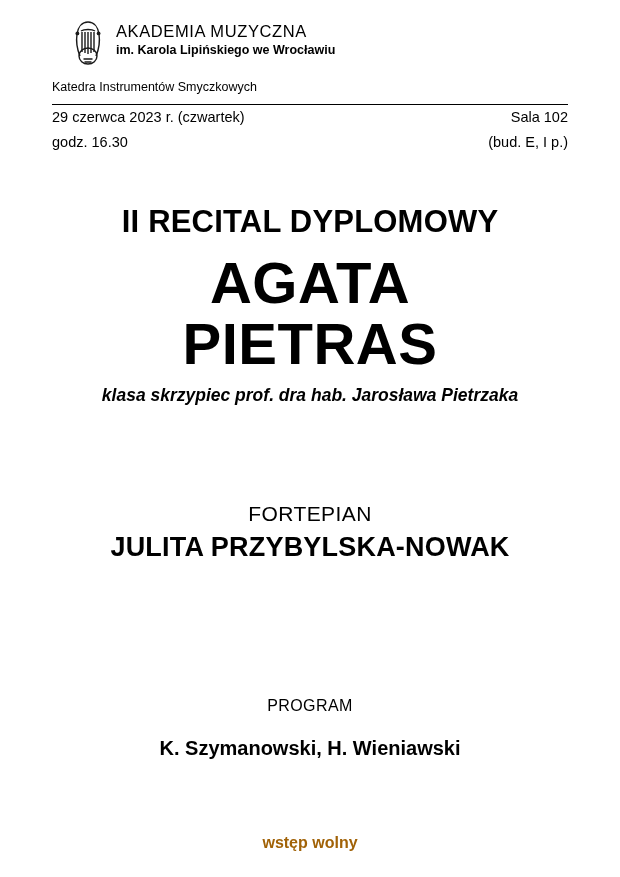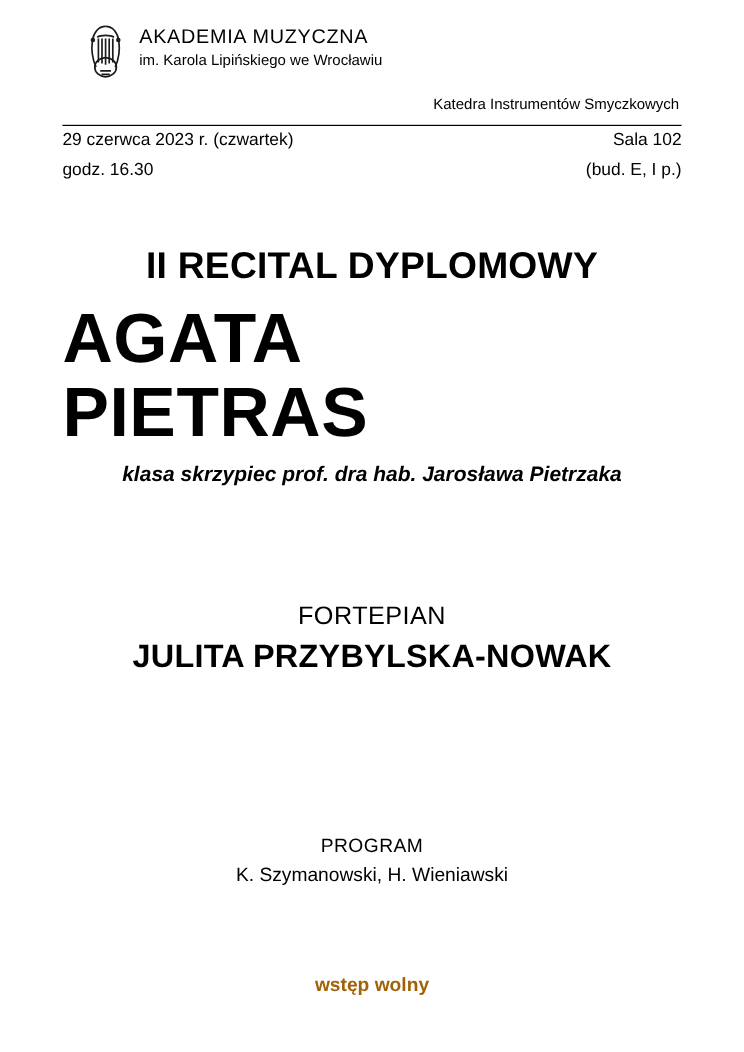--- a/index.html
+++ b/index.html
@@ -45,24 +45,24 @@
     font-size: 16.5px;
     letter-spacing: 0.6px;
     line-height: 1.15;
     white-space: nowrap;
   }
   .academy-sub {
     font-size: 12.5px;
     line-height: 1.2;
     margin-top: 2px;
     white-space: nowrap;
+    font-weight: bold;
   }
 
   .department {
-    text-align: right;
     font-size: 12.5px;
     margin-top: 12px;
     padding-right: 2px;
   }
 
   .rule {
     border: none;
     border-top: 1px solid #000;
     margin: 10px 0 0 0;
   }
@@ -79,20 +79,21 @@
 
   
   .recital-title {
     text-align: center;
     font-size: 31px;
     font-weight: bold;
     margin-top: 48px;
     letter-spacing: 0.2px;
   }
   .performer {
+    text-align: center;
     font-size: 58px;
     font-weight: bold;
     line-height: 1.06;
     margin-top: 12px;
     letter-spacing: 0.5px;
   }
   .class-line {
     text-align: center;
     font-size: 17.5px;
     font-weight: bold;
@@ -115,23 +116,23 @@
   }
 
   .program-label {
     text-align: center;
     font-size: 16px;
     margin-top: 134px;
     letter-spacing: 0.4px;
   }
   .program-composers {
     text-align: center;
-    font-size: 16px;
-    font-weight: normal;
-    margin-top: 6px;
+    font-size: 20px;
+    font-weight: bold;
+    margin-top: 22px;
   }
 
   .free-entry {
     text-align: center;
     font-size: 16px;
     font-weight: bold;
     margin-top: 74px;
   }
 </style>
 </head>

